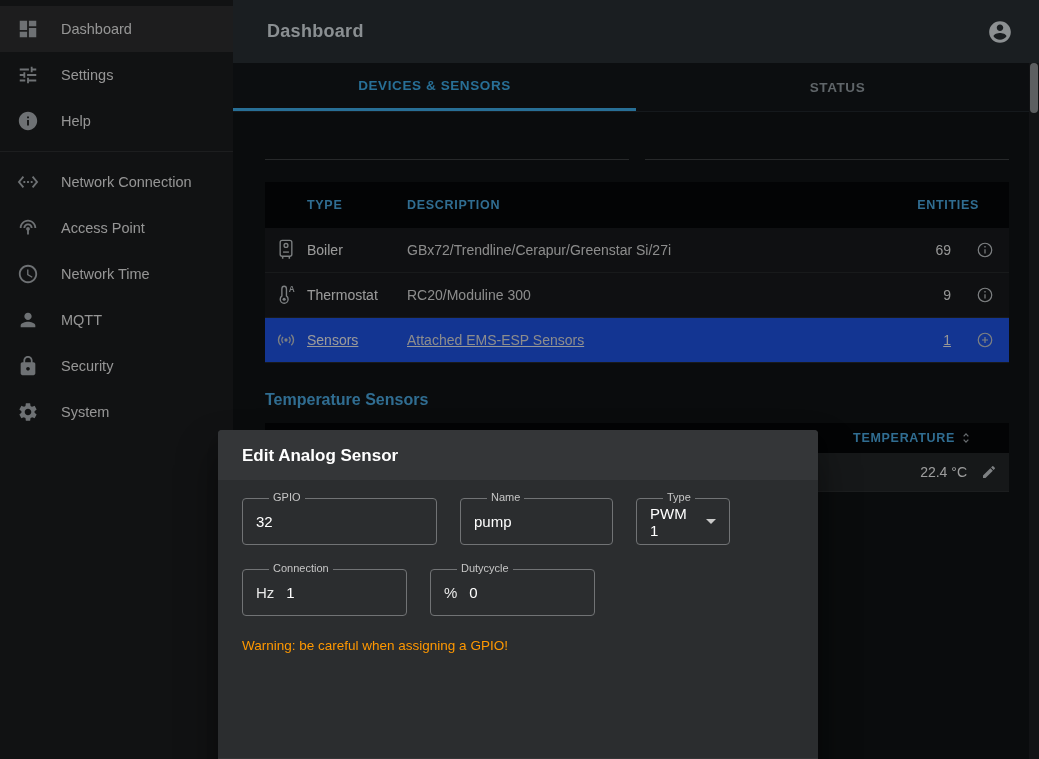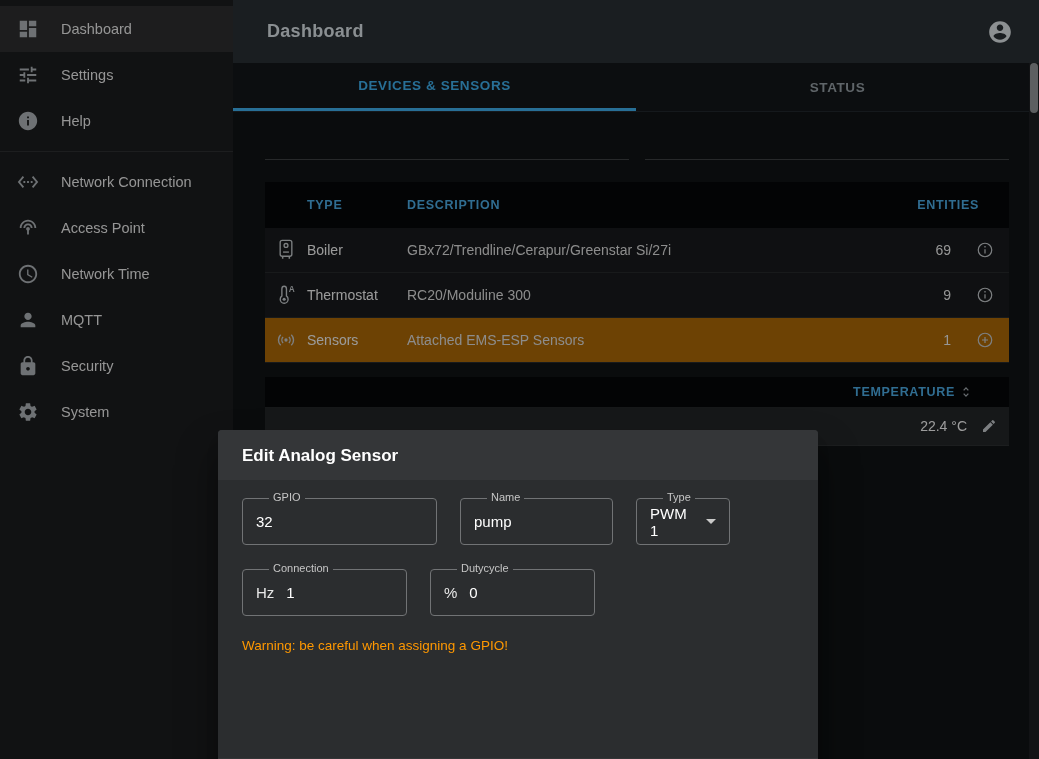--- a/index.html
+++ b/index.html
@@ -34,21 +34,21 @@
   
   .content { position:absolute; left:233px; top:112px; width:806px; height:647px; background:#0f1214; padding:20px 30px 0 32px; }
   .section-divider { display:flex; align-items:center; gap:16px; margin:27px 0 4px; color:#47a1d6; font-size:17px; }
   .section-divider .line { flex:1; height:1px; background:#3a3d3f; }
 
   .dev-table { margin-top:22px; width:744px; }
   .thead, .trow { display:grid; grid-template-columns:42px 100px 1fr 86px 48px; align-items:center; }
   .thead { background:#050608; height:46px; color:#47a1d6; font-size:12.5px; font-weight:bold; letter-spacing:.7px; }
   .thead .h-entities { grid-column:4 / 6; text-align:right; padding-right:30px; }
   .trow { height:45px; background:#17191b; border-bottom:1px solid #242729; font-size:14px; }
-  .trow.hl { background:#a16207; }
+  .trow.hl { background:#1d4ed8;text-decoration:underline; }
   .cell-icon { display:flex; justify-content:center; color:#b9bdc0; }
   .cell-type { color:#e4e4e4; }
   .cell-desc { color:#cfcfcf; }
   .cell-ent { text-align:right; padding-right:10px; color:#dedede; }
   .cell-action { display:flex; justify-content:center; color:#b9bdc0; cursor:pointer; }
 
   .temp-title { margin-top:28px; color:#47a1d6; font-size:16px; font-weight:bold; }
   .temp-table { margin-top:14px; width:744px; }
   .temp-head { background:#050608; height:30px; display:flex; align-items:center; justify-content:flex-end; gap:4px; padding-right:36px; color:#47a1d6; font-size:12.5px; font-weight:bold; letter-spacing:.7px; }
   .temp-head .sort-icon { color:#9aa0a5; cursor:pointer; }
@@ -249,20 +249,21 @@
       <span class="cell-ent">1</span>
       <span class="cell-action">
         <svg width="18" height="18" viewBox="0 0 24 24" fill="none" stroke="currentColor" stroke-width="1.6">
           <circle cx="12" cy="12" r="9"></circle>
             <path d="M12 8v8M8 12h8"></path>
         </svg>
       </span>
     </div>
   </div>
 
+  <div class="temp-title">Temperature Sensors</div>
 
   <div class="temp-table">
     <div class="temp-head">
       <span>TEMPERATURE</span>
       <span class="sort-icon">
         <svg width="14" height="16" viewBox="0 0 24 24" fill="none" stroke="currentColor" stroke-width="2.2">
           <path d="M8 9.2 12 5l4 4.2"></path>
             <path d="M8 14.8 12 19l4-4.2"></path>
         </svg>
       </span>

